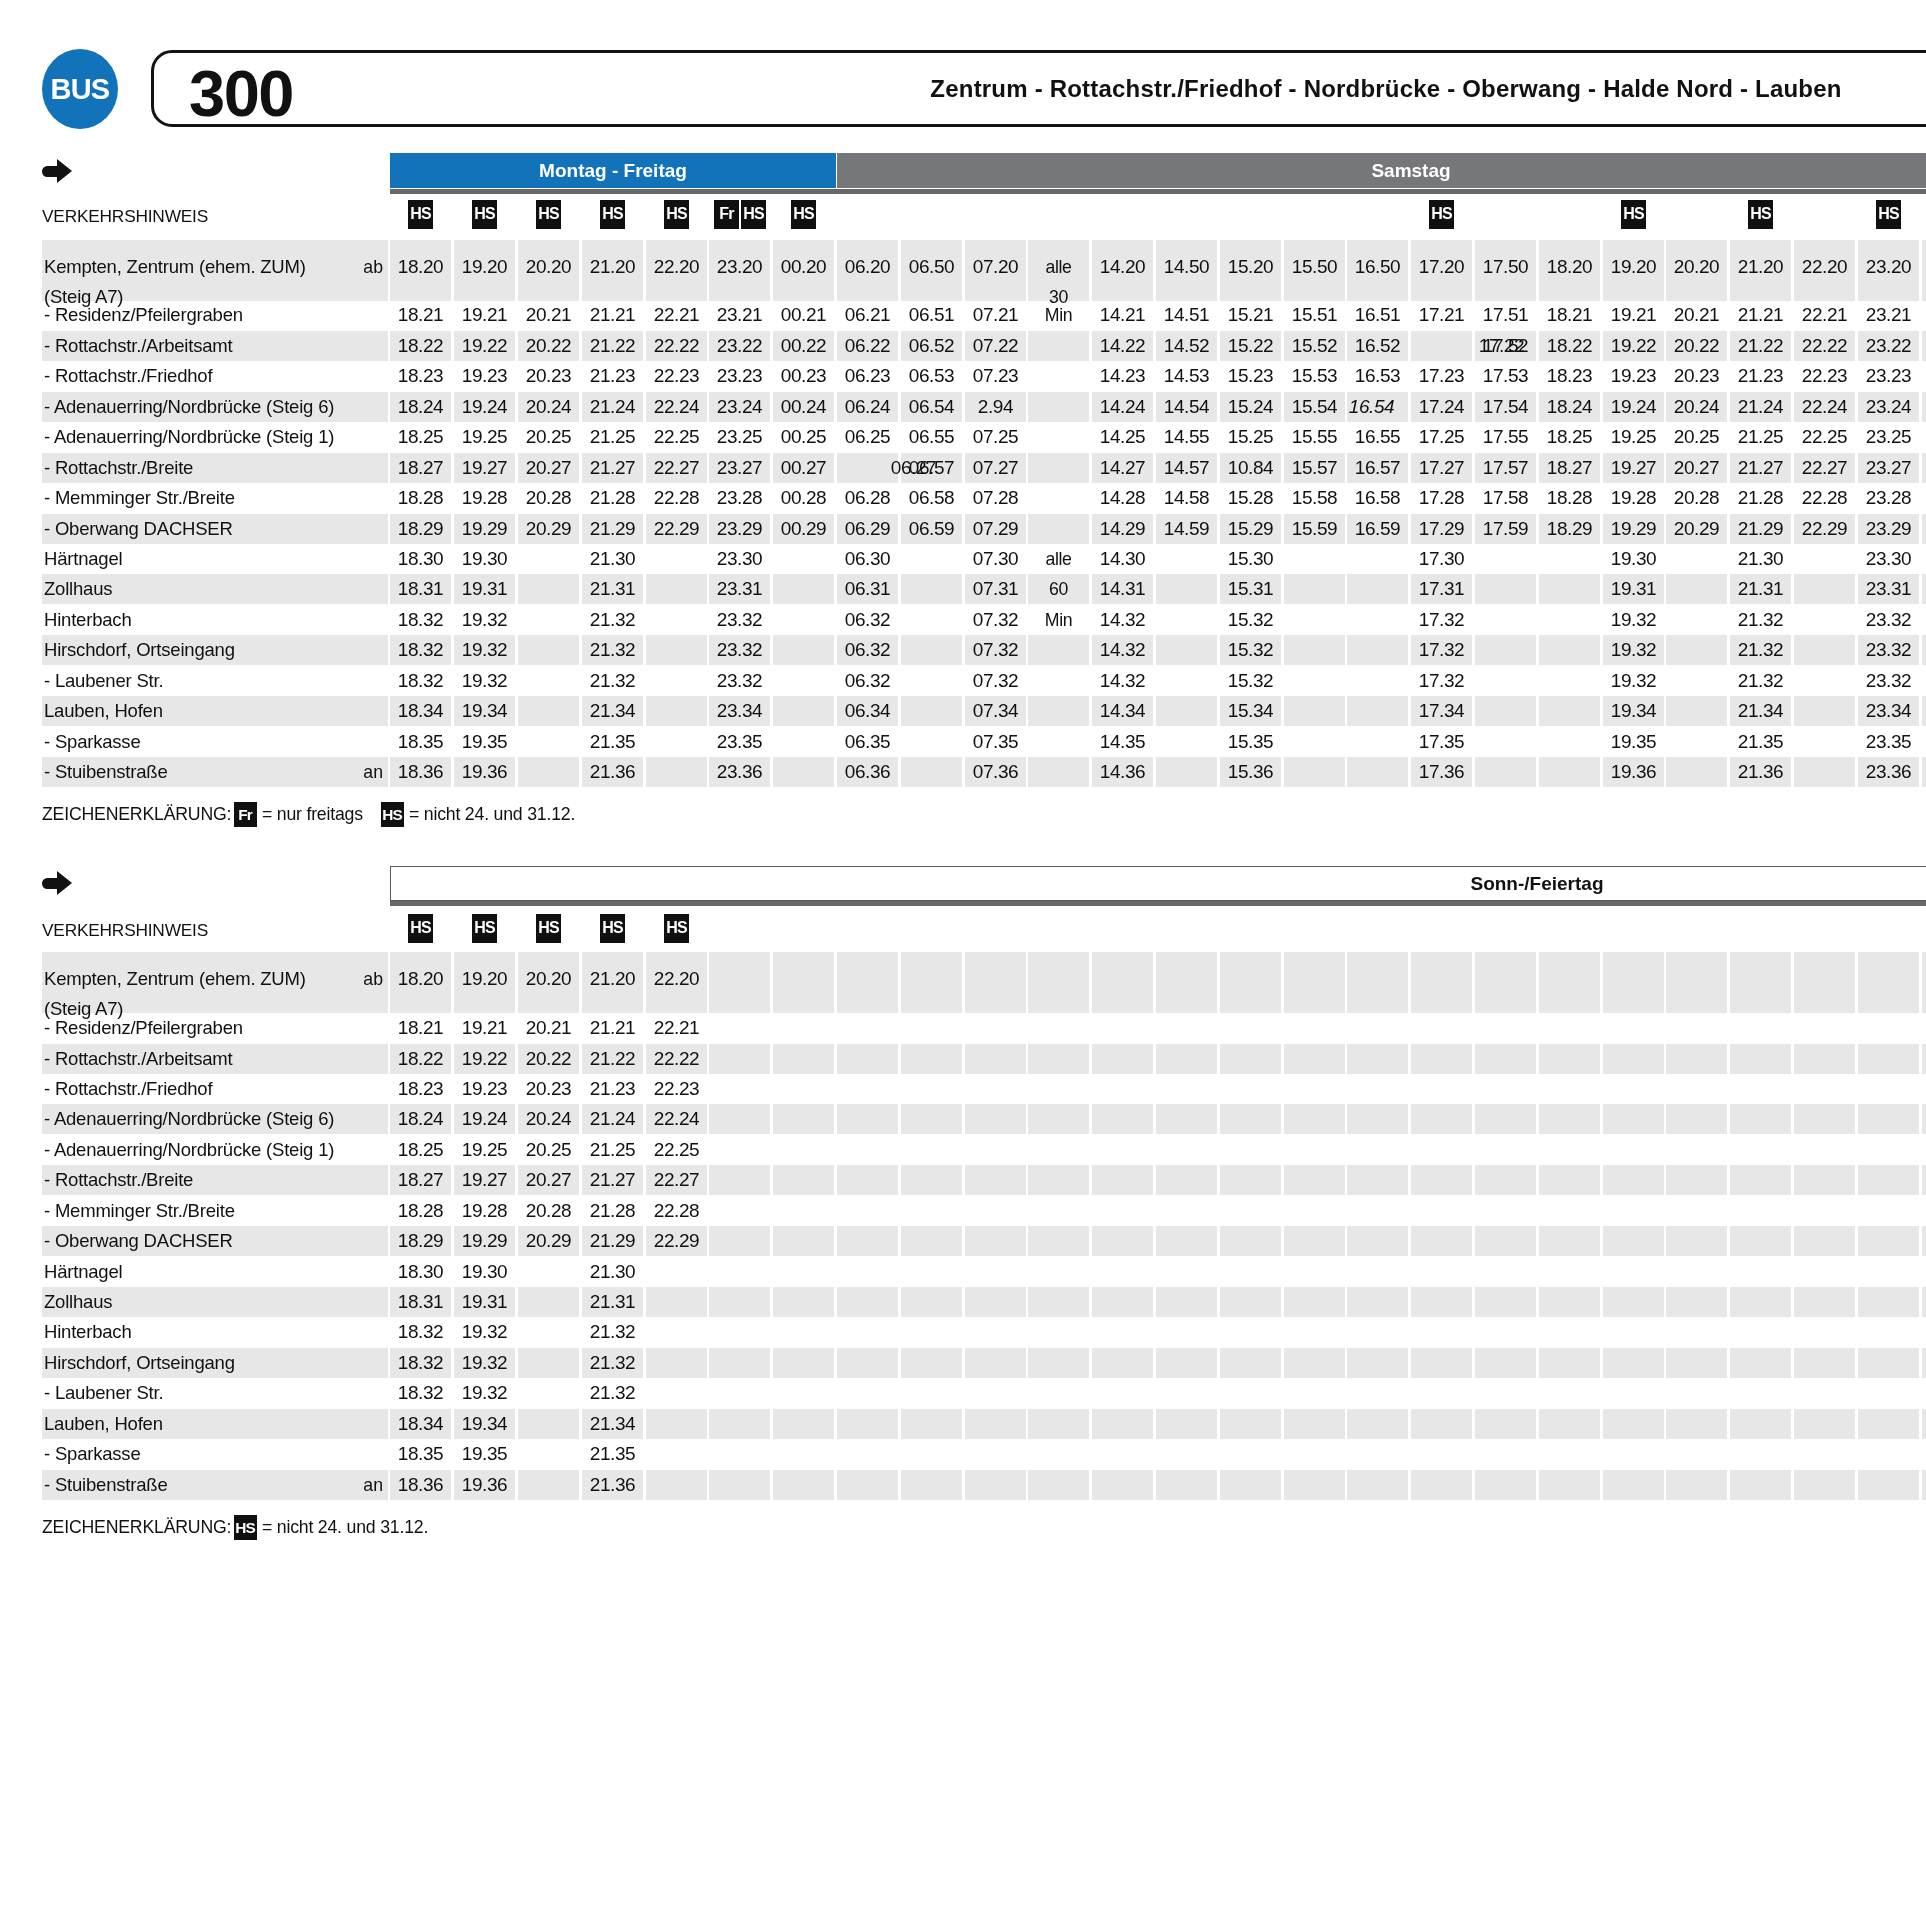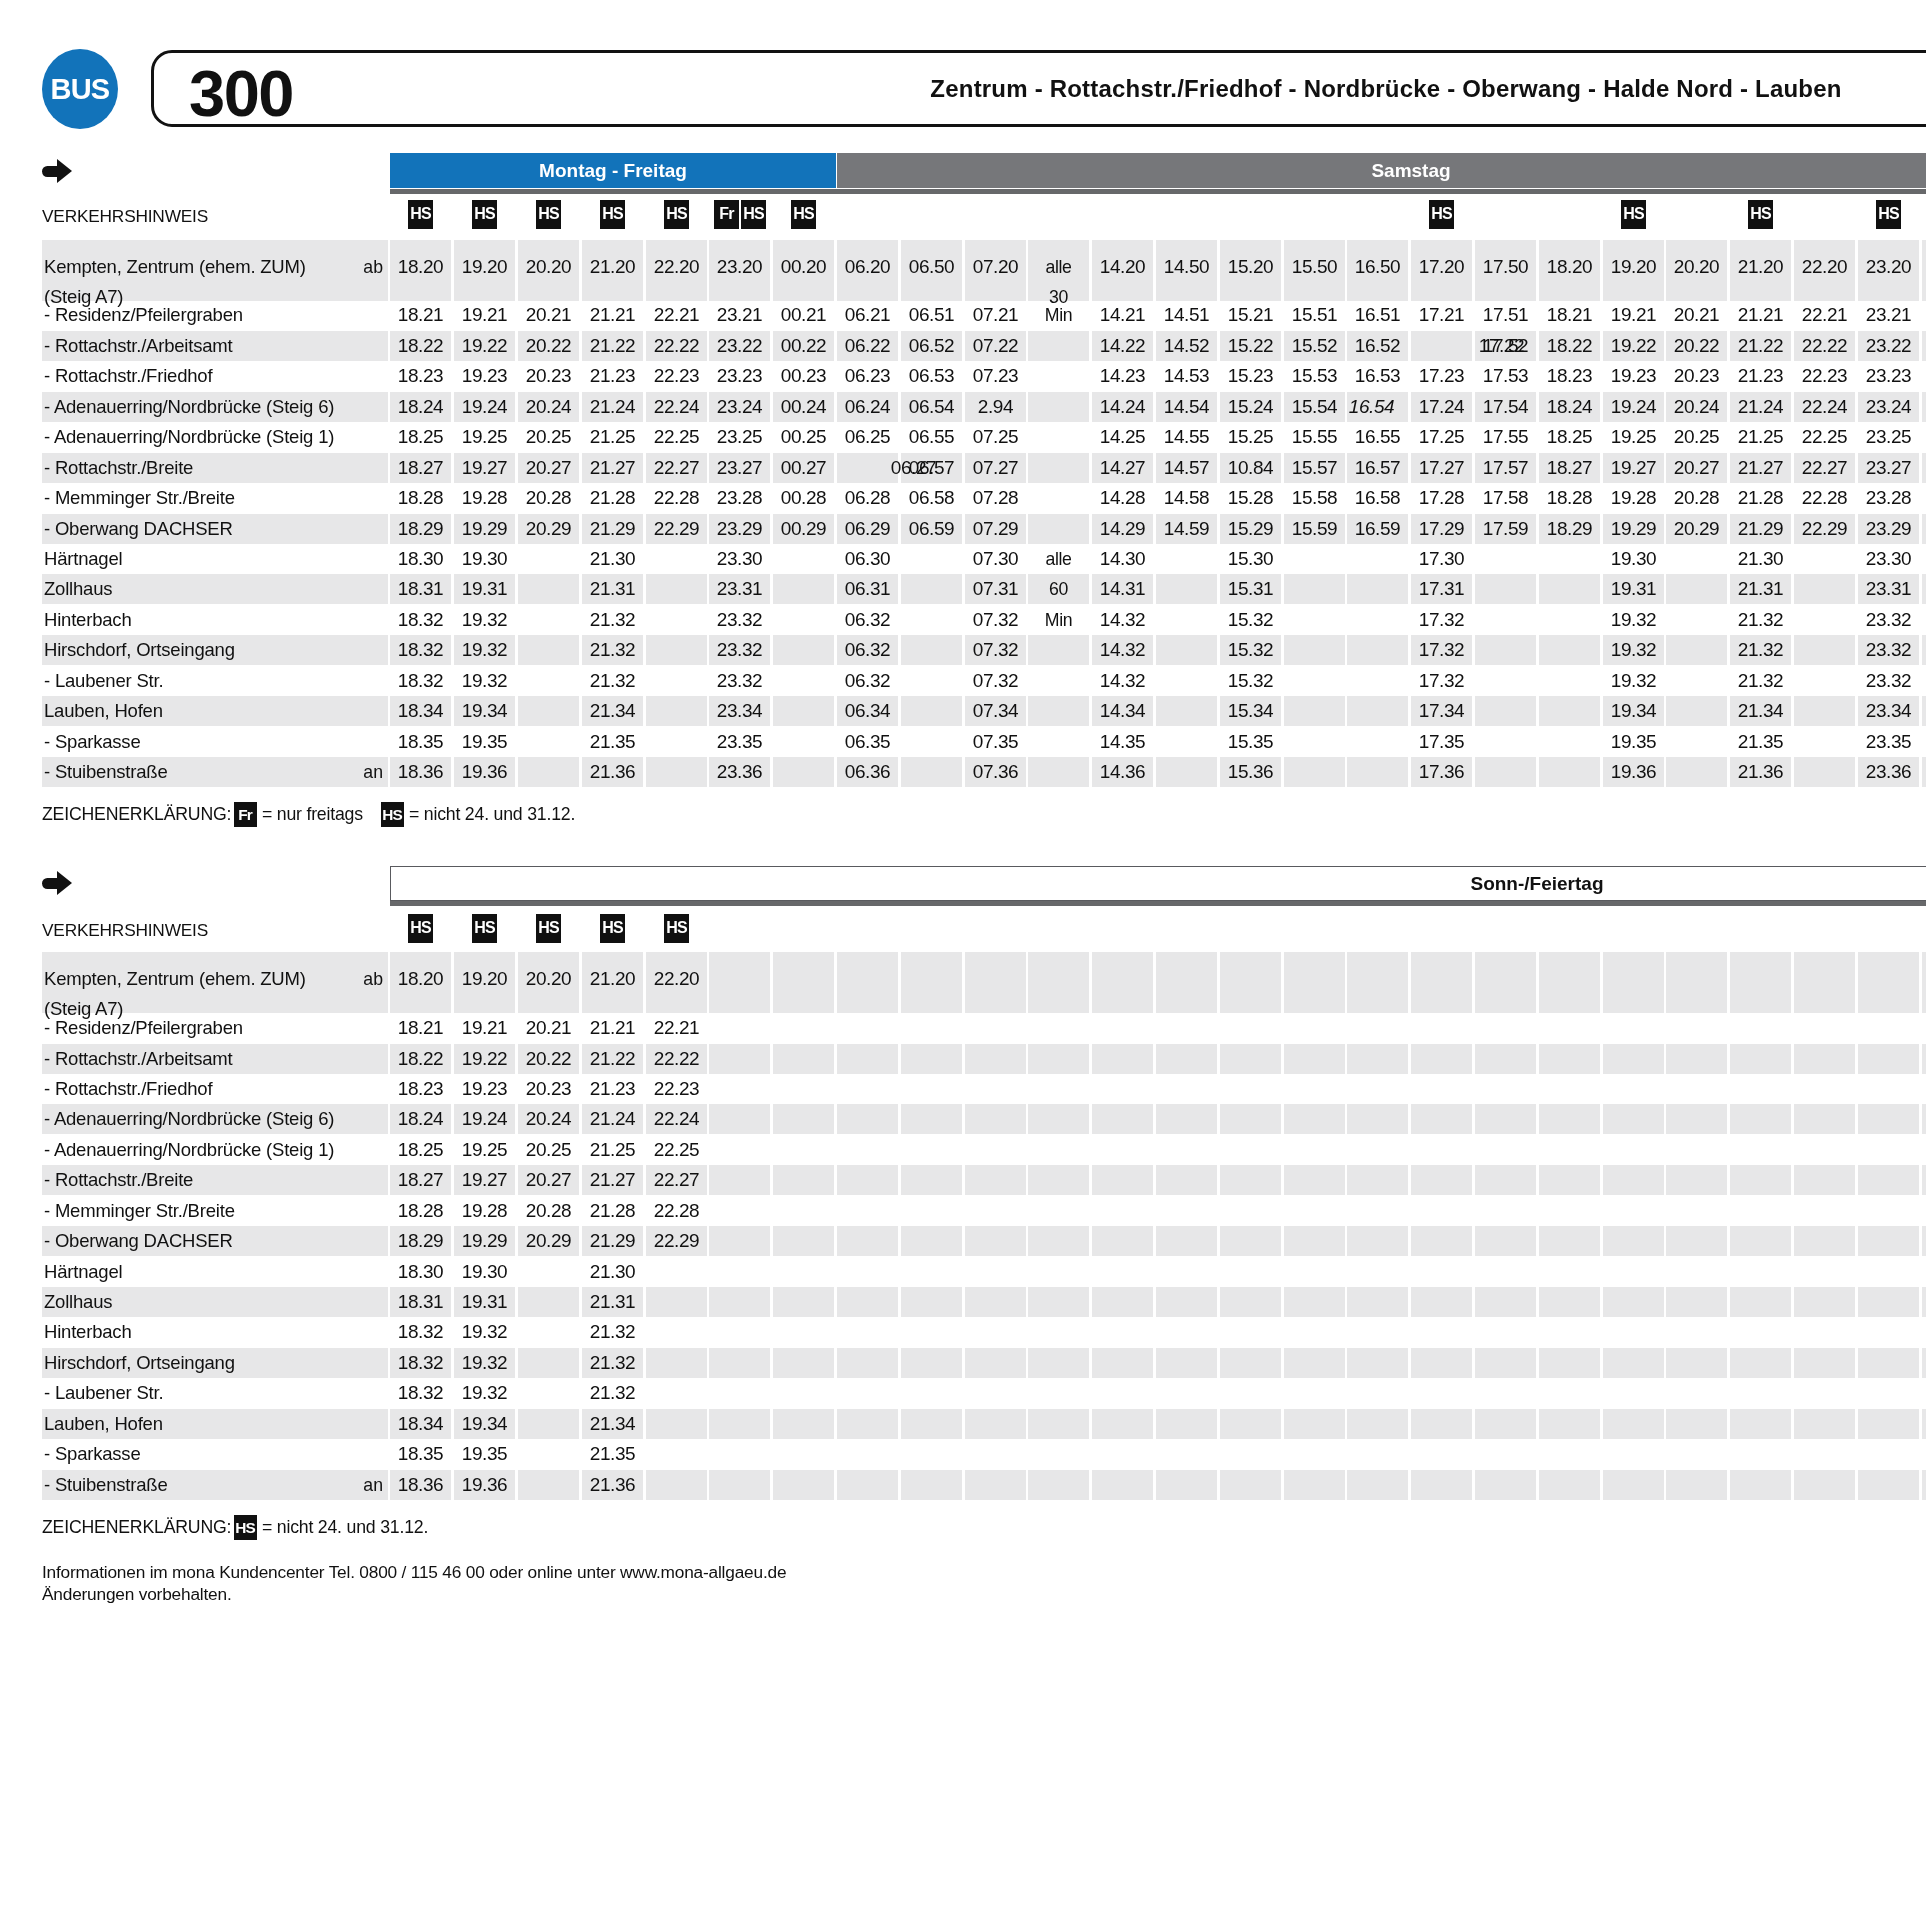--- a/index.html
+++ b/index.html
@@ -1020,20 +1020,16 @@
     <span class="sym">HS</span>
     <span>= nicht 24. und 31.12.</span>
   </div>
 
   <div class="abs legend" style="left:42px;top:1515px;">
     <span>ZEICHENERKLÄRUNG:</span>
     <span class="sym">HS</span>
     <span>= nicht 24. und 31.12.</span>
   </div>
 
-  <div id="footer-info" class="abs">
-    <div>Informationen im mona Kundencenter Tel. 0800 / 115 46 00 oder online unter www.mona-allgaeu.de</div>
-    <div>Änderungen vorbehalten.</div>
-  </div>
   <div id="valid-from" class="abs">gültig ab: 14.12.2025</div>
 
 </div>
 
 
 </body></html>

